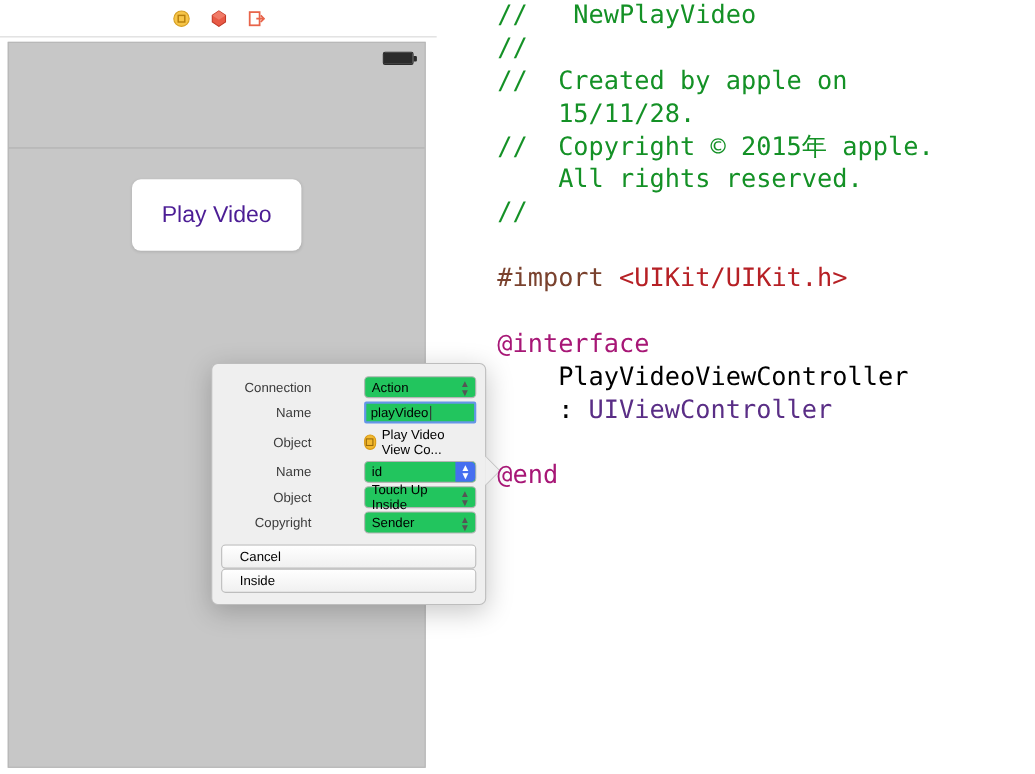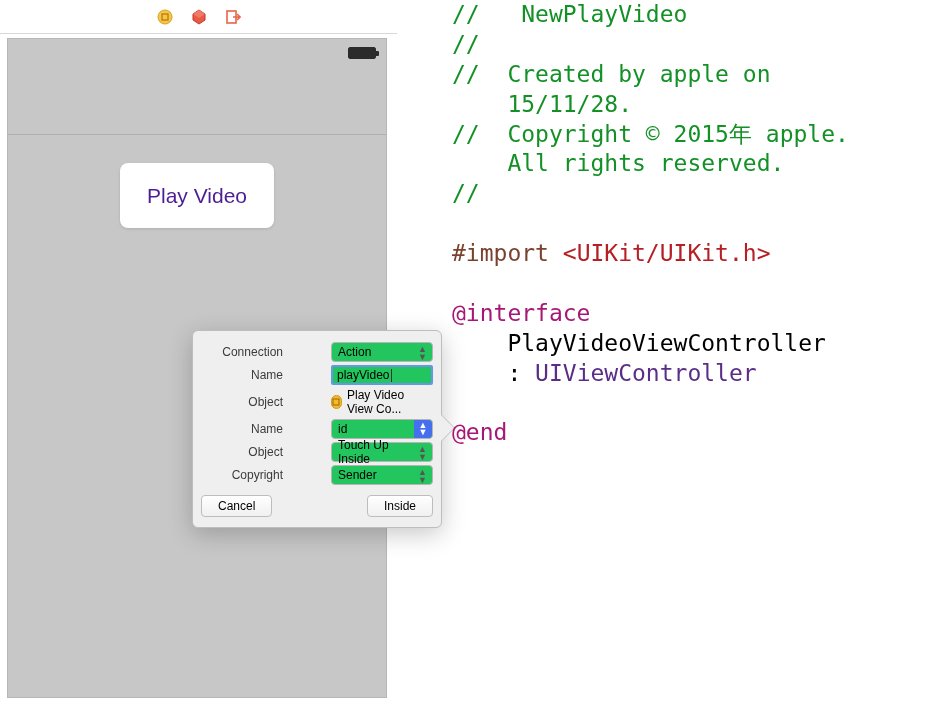--- a/index.html
+++ b/index.html
@@ -136,21 +136,21 @@
 }
 .obj-row { display:flex; align-items:center; gap:5px; }
 .obj-badge {
   width: 14px; height: 14px;
   border-radius: 7px;
   background: #f3b92f;
   border: 1px solid #d99a12;
   display:flex; align-items:center; justify-content:center;
 }
 .obj-badge svg { width:8px; height:8px; }
-.btn-row { display:flex; justify-content:space-between; margin-top:10px; }
+.btn-row { display:flex; justify-content:space-between; margin-top:10px;flex-direction:column; }
 .mac-btn {
   border: 1px solid #bdbdbd;
   background: linear-gradient(#fff,#f0f0f0);
   border-radius: 4px;
   height: 22px;
   padding: 0 16px;
   font-size: 12px;
   display:flex; align-items:center;
 }
 

